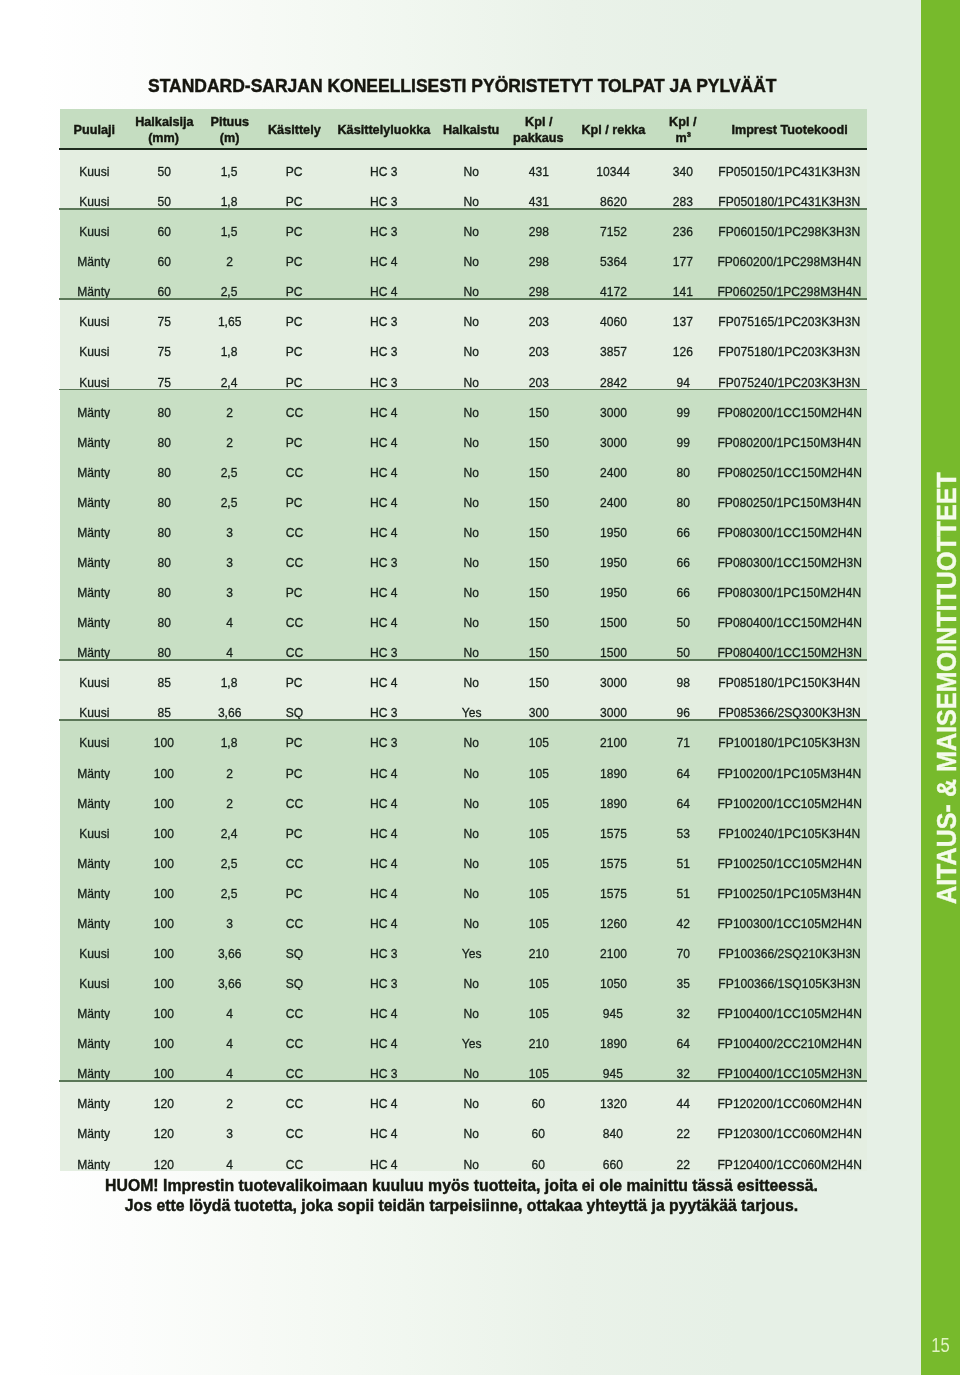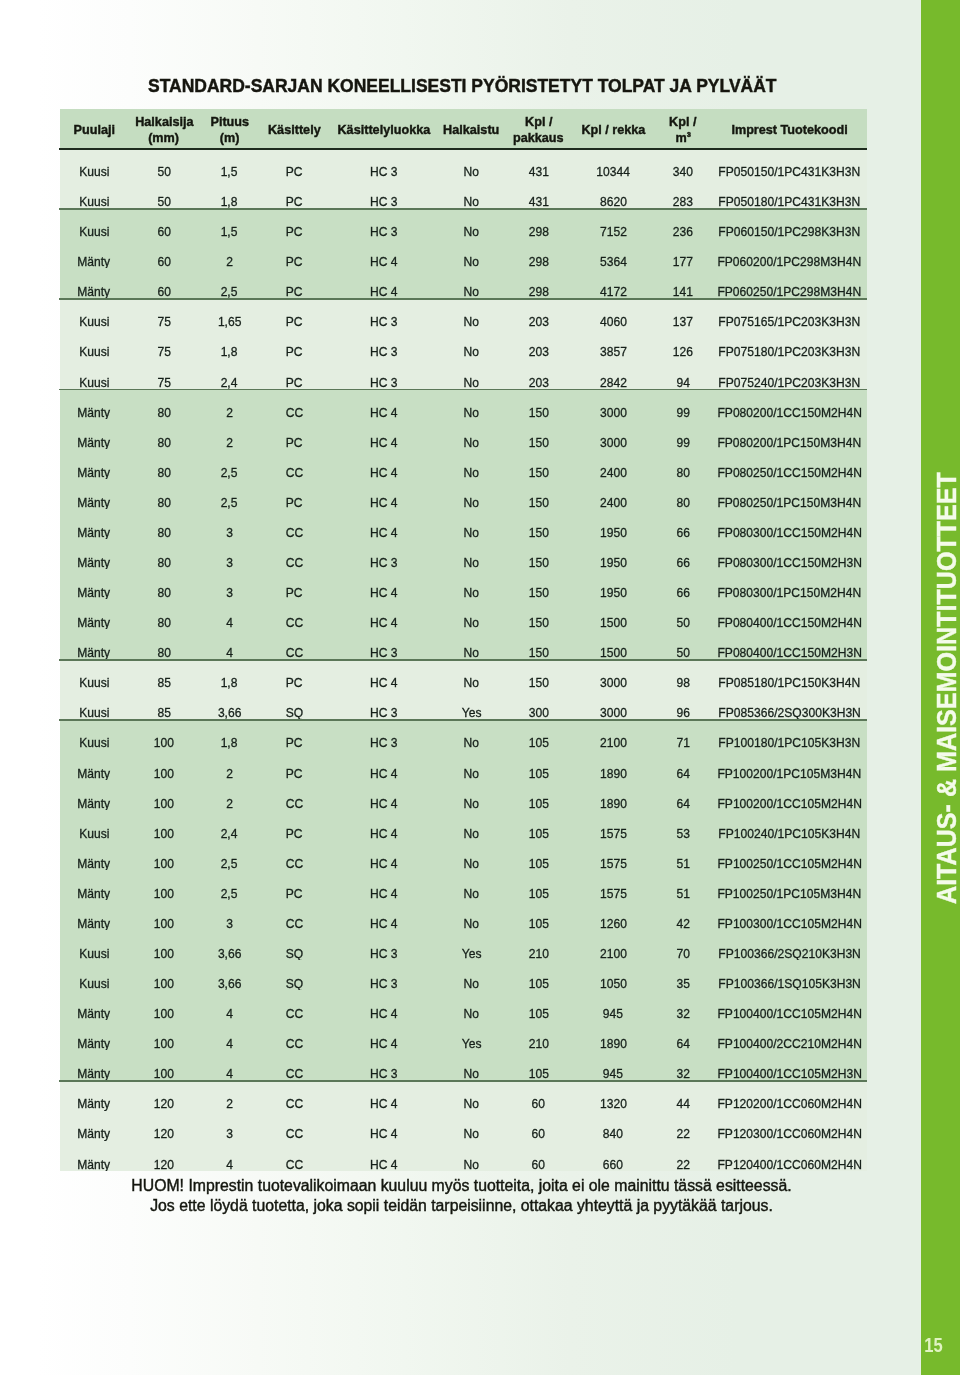--- a/index.html
+++ b/index.html
@@ -31,33 +31,33 @@
   .grp.dk{background:#c8dfc4;}
   .row{display:flex;height:30.08px;align-items:flex-end;}
   .row .c{font-size:13px;color:#16201a;text-align:center;overflow:hidden;
           -webkit-text-stroke:0.3px #16201a;}
   .row .c span{display:inline-block;transform:scaleX(0.93);position:relative;top:0.9px;}
 
   .c0{width:68px}.c1{width:72px}.c2{width:59px}.c3{width:71px}.c4{width:108px}
   .c5{width:67.2px}.c6{width:66.8px}.c7{width:82px}.c8{width:58px}.c9{width:155px}
 
   .foot{position:absolute;left:58px;top:1176px;width:807px;text-align:center;
-        font-size:15.8px;font-weight:normal;color:#14170f;line-height:20px;
+        font-size:15.8px;font-weight:bold;color:#14170f;line-height:20px;
         -webkit-text-stroke:0.42px #14170f;}
   .foot > div{transform:scaleX(1);}
 
   .sidebar{position:absolute;left:921px;top:0;width:39px;height:1375px;background:#77ba2c;z-index:5;}
   .sidelabel{position:absolute;left:936.7px;top:472px;width:20px;height:432px;z-index:6;}
   .sidelabel span{display:block;position:absolute;left:0;top:0;
      transform-origin:0 0;transform:rotate(-90deg) translate(-432px,0) scale(0.93,1);
      width:464.6px;height:20px;line-height:20px;
      font-size:27px;font-weight:bold;color:#f4fbea;white-space:nowrap;
      -webkit-text-stroke:0.4px #f4fbea;}
-  .pagenum{position:absolute;left:921px;top:1336px;width:35px;text-align:left;z-index:6;
-     font-size:19.5px;line-height:19.5px;color:#e0f3c2;font-weight:bold;}
+  .pagenum{position:absolute;left:921px;top:1336px;width:35px;text-align:center;z-index:6;
+     font-size:19.5px;line-height:19.5px;color:#e0f3c2;font-weight:normal;}
   .pagenum span{display:inline-block;transform:scaleX(0.85);transform-origin:right center;}
 </style>
 </head>
 <body>
 
 <div class="page">
   <div class="bgwash"></div>
 
   <div class="title">STANDARD-SARJAN KONEELLISESTI PYÖRISTETYT TOLPAT JA PYLVÄÄT</div>
 

